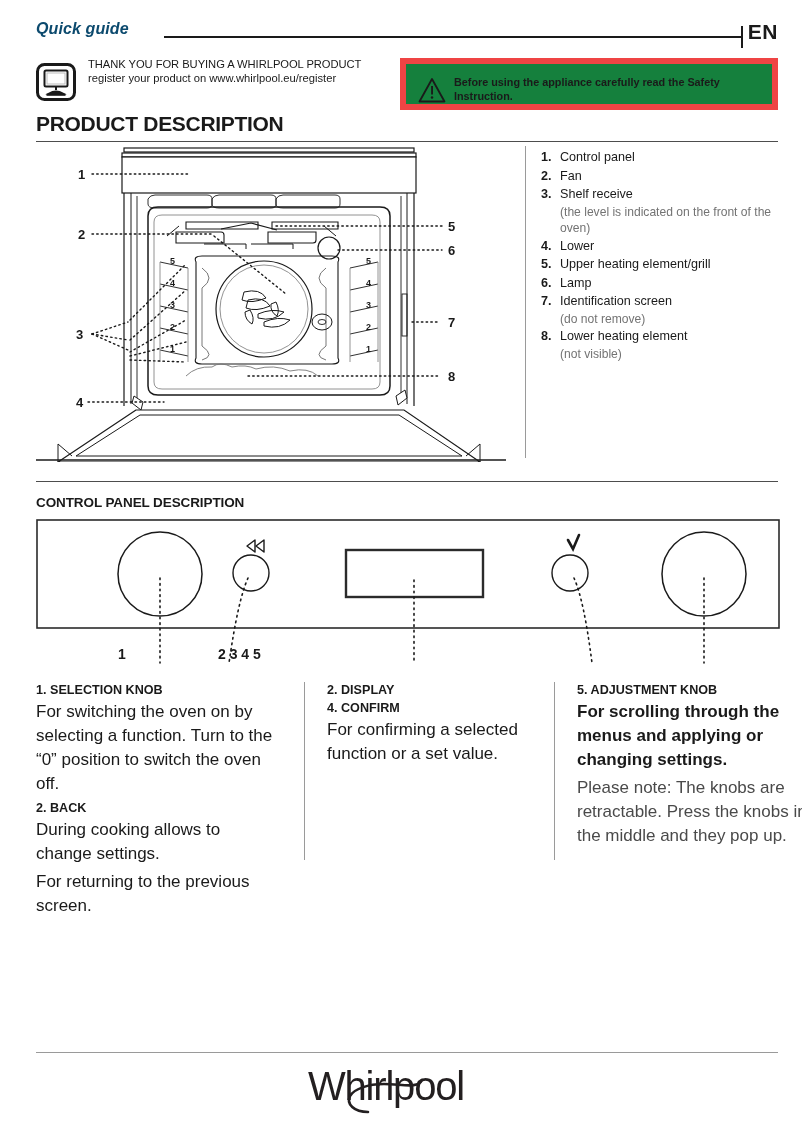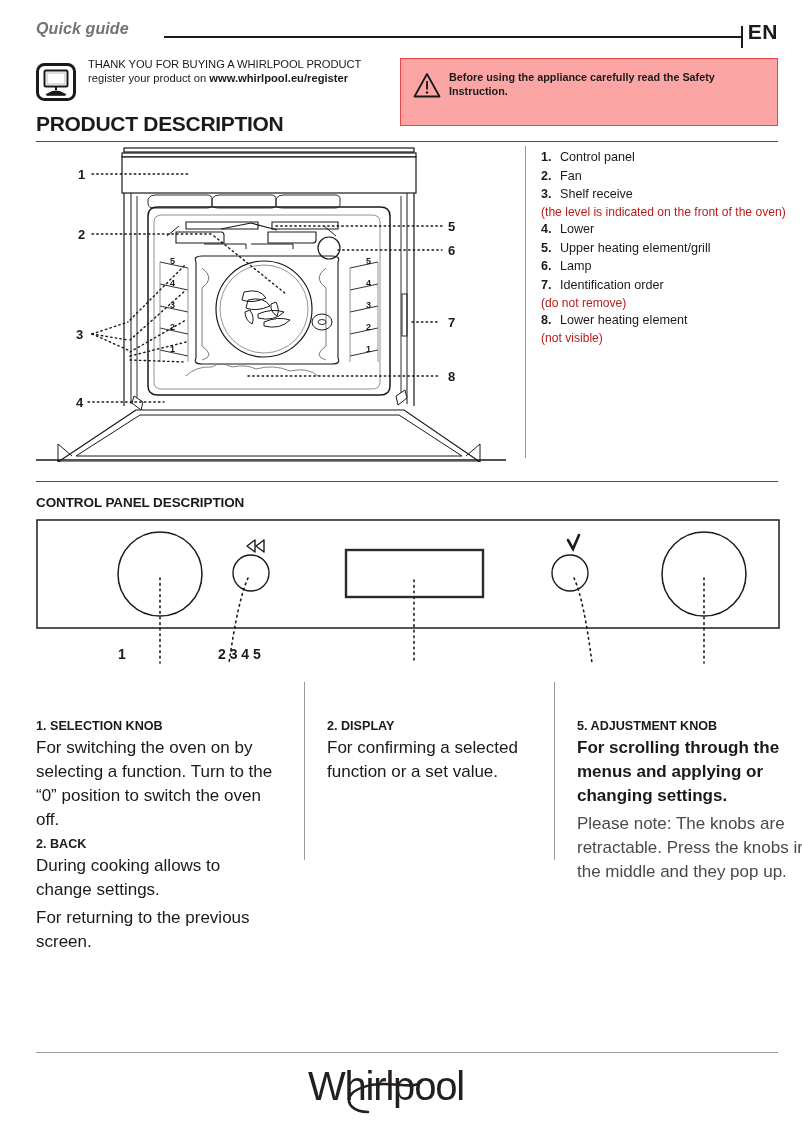--- a/index.html
+++ b/index.html
@@ -11,46 +11,46 @@
     position:relative;
     overflow:hidden;
   }
   .page{position:absolute;left:0;top:0;width:802px;height:1134px;}
 
   
   .hdr{position:absolute;left:36px;top:20px;width:730px;height:30px;}
   .hdr-title{
     position:absolute;left:0;top:0;
     font-style:italic;font-weight:bold;font-size:16px;letter-spacing:.1px;
-    color:#737373;white-space:nowrap;
+    color:#0c4a6e;white-space:nowrap;
   }
   .hdr-rule{
     position:absolute;left:128px;top:16px;width:578px;height:0;
     border-top:2px solid #1a1a1a;
   }
   .hdr-tick{
     position:absolute;left:705px;top:6px;width:0;height:22px;
     border-left:2px solid #1a1a1a;
   }
   .hdr-lang{
     position:absolute;right:0px;top:0px;
     font-weight:bold;font-size:21px;letter-spacing:.5px;color:#1a1a1a;
   }
 
   
   .reg{position:absolute;left:36px;top:58px;width:360px;height:52px;}
   .reg-ico{position:absolute;left:0;top:5px;width:40px;height:38px;}
   .reg-txt{position:absolute;left:52px;top:0px;width:310px;line-height:13.5px;}
   .reg-t1{font-size:11.2px;font-weight:normal;letter-spacing:-.05px;}
   .reg-t2{font-size:11.2px;font-weight:normal;}
-  .reg-t2 b{font-weight:bold;}
+  .reg-t2 b{font-weight:normal;}
 
   .warn{
-    position:absolute;left:400px;top:58px;width:378px;height:68px;
-    background:#fca5a5;border:1px solid #ef4444;box-sizing:border-box;
+    position:absolute;left:400px;top:58px;width:378px;height:52px;
+    background:#15803d;border:6px solid #ef4444;box-sizing:border-box;
   }
   .warn-ico{position:absolute;left:12px;top:13px;width:28px;height:26px;}
   .warn-txt{
     position:absolute;left:48px;top:12px;width:320px;
     font-size:10.8px;font-weight:bold;line-height:13.5px;
   }
 
   
   .sec-title{
     position:absolute;font-weight:bold;color:#1a1a1a;white-space:nowrap;
@@ -65,30 +65,30 @@
   
   .prod{position:absolute;left:36px;top:144px;width:742px;height:320px;}
   .prod-divider{
     position:absolute;left:489px;top:2px;width:0;height:312px;
     border-left:1px solid #9a9a9a;
   }
   .legend{position:absolute;left:505px;top:4px;width:250px;}
   .legend-row{display:flex;align-items:flex-start;font-size:12.6px;line-height:18.6px;}
   .legend-num{width:19px;flex:0 0 19px;font-weight:bold;color:#1a1a1a;}
   .legend-label{color:#1a1a1a;}
-  .legend-sub{font-size:12.1px;line-height:16.4px;color:#b91c1c;}
+  .legend-sub{margin-left:19px;font-size:12.1px;line-height:16.4px;color:#737373;}
   .cp-svg{position:absolute;left:36px;top:518px;width:744px;height:150px;}
   .cp-callouts{position:absolute;left:36px;top:646px;width:742px;height:22px;}
   .cp-callout{
     position:absolute;font-weight:bold;font-size:14px;color:#1a1a1a;white-space:nowrap;
   }
 
   
   .cols{position:absolute;left:36px;top:682px;width:742px;height:180px;}
-  .col{position:absolute;top:0;margin-top:36px;}
+  .col{position:absolute;top:0;}
   #col-1{left:0px;width:240px;}
   #col-2{left:291px;width:235px;}
   #col-3{left:541px;width:240px;}
   .col-sep{position:absolute;top:0px;width:0;height:178px;border-left:1px solid #9a9a9a;}
   #sep-1{left:268px;}
   #sep-2{left:518px;}
   .c-head{font-size:12.6px;font-weight:bold;line-height:17px;margin:0 0 1px 0;color:#1a1a1a;}
   .c-body{font-size:17px;line-height:24px;margin:0 0 4px 0;color:#1a1a1a;}
   .c-body.bold{font-weight:bold;}
   .c-body.muted{color:#4a4a4a;}
@@ -282,21 +282,21 @@
       <div class="legend-row">
         <span class="legend-num">5.</span>
         <span class="legend-label">Upper heating element/grill</span>
       </div>
       <div class="legend-row">
         <span class="legend-num">6.</span>
         <span class="legend-label">Lamp</span>
       </div>
       <div class="legend-row">
         <span class="legend-num">7.</span>
-        <span class="legend-label">Identification order</span>
+        <span class="legend-label">Identification screen</span>
       </div>
       <div class="legend-sub">(do not remove)</div>
       <div class="legend-row">
         <span class="legend-num">8.</span>
         <span class="legend-label">Lower heating element</span>
       </div>
       <div class="legend-sub">(not visible)</div>
     </div>
   </div>
 
@@ -347,20 +347,21 @@
     <div class="col" id="col-1">
       <p class="c-head">1. SELECTION KNOB</p>
       <p class="c-body">For switching the oven on by selecting a function. Turn to the “0” position to switch the oven off.</p>
       <p class="c-head">2. BACK</p>
       <p class="c-body">During cooking allows to change settings.</p>
       <p class="c-body">For returning to the previous screen.</p>
     </div>
 
     <div class="col" id="col-2">
       <p class="c-head">2. DISPLAY</p>
+      <p class="c-head">4. CONFIRM</p>
       <p class="c-body">For confirming a selected function or a set value.</p>
     </div>
 
     <div class="col" id="col-3">
       <p class="c-head">5. ADJUSTMENT KNOB</p>
       <p class="c-body bold">For scrolling through the menus and applying or changing settings.</p>
       <p class="c-body muted">Please note: The knobs are retractable. Press the knobs in the middle and they pop up.</p>
     </div>
   </div>
 

